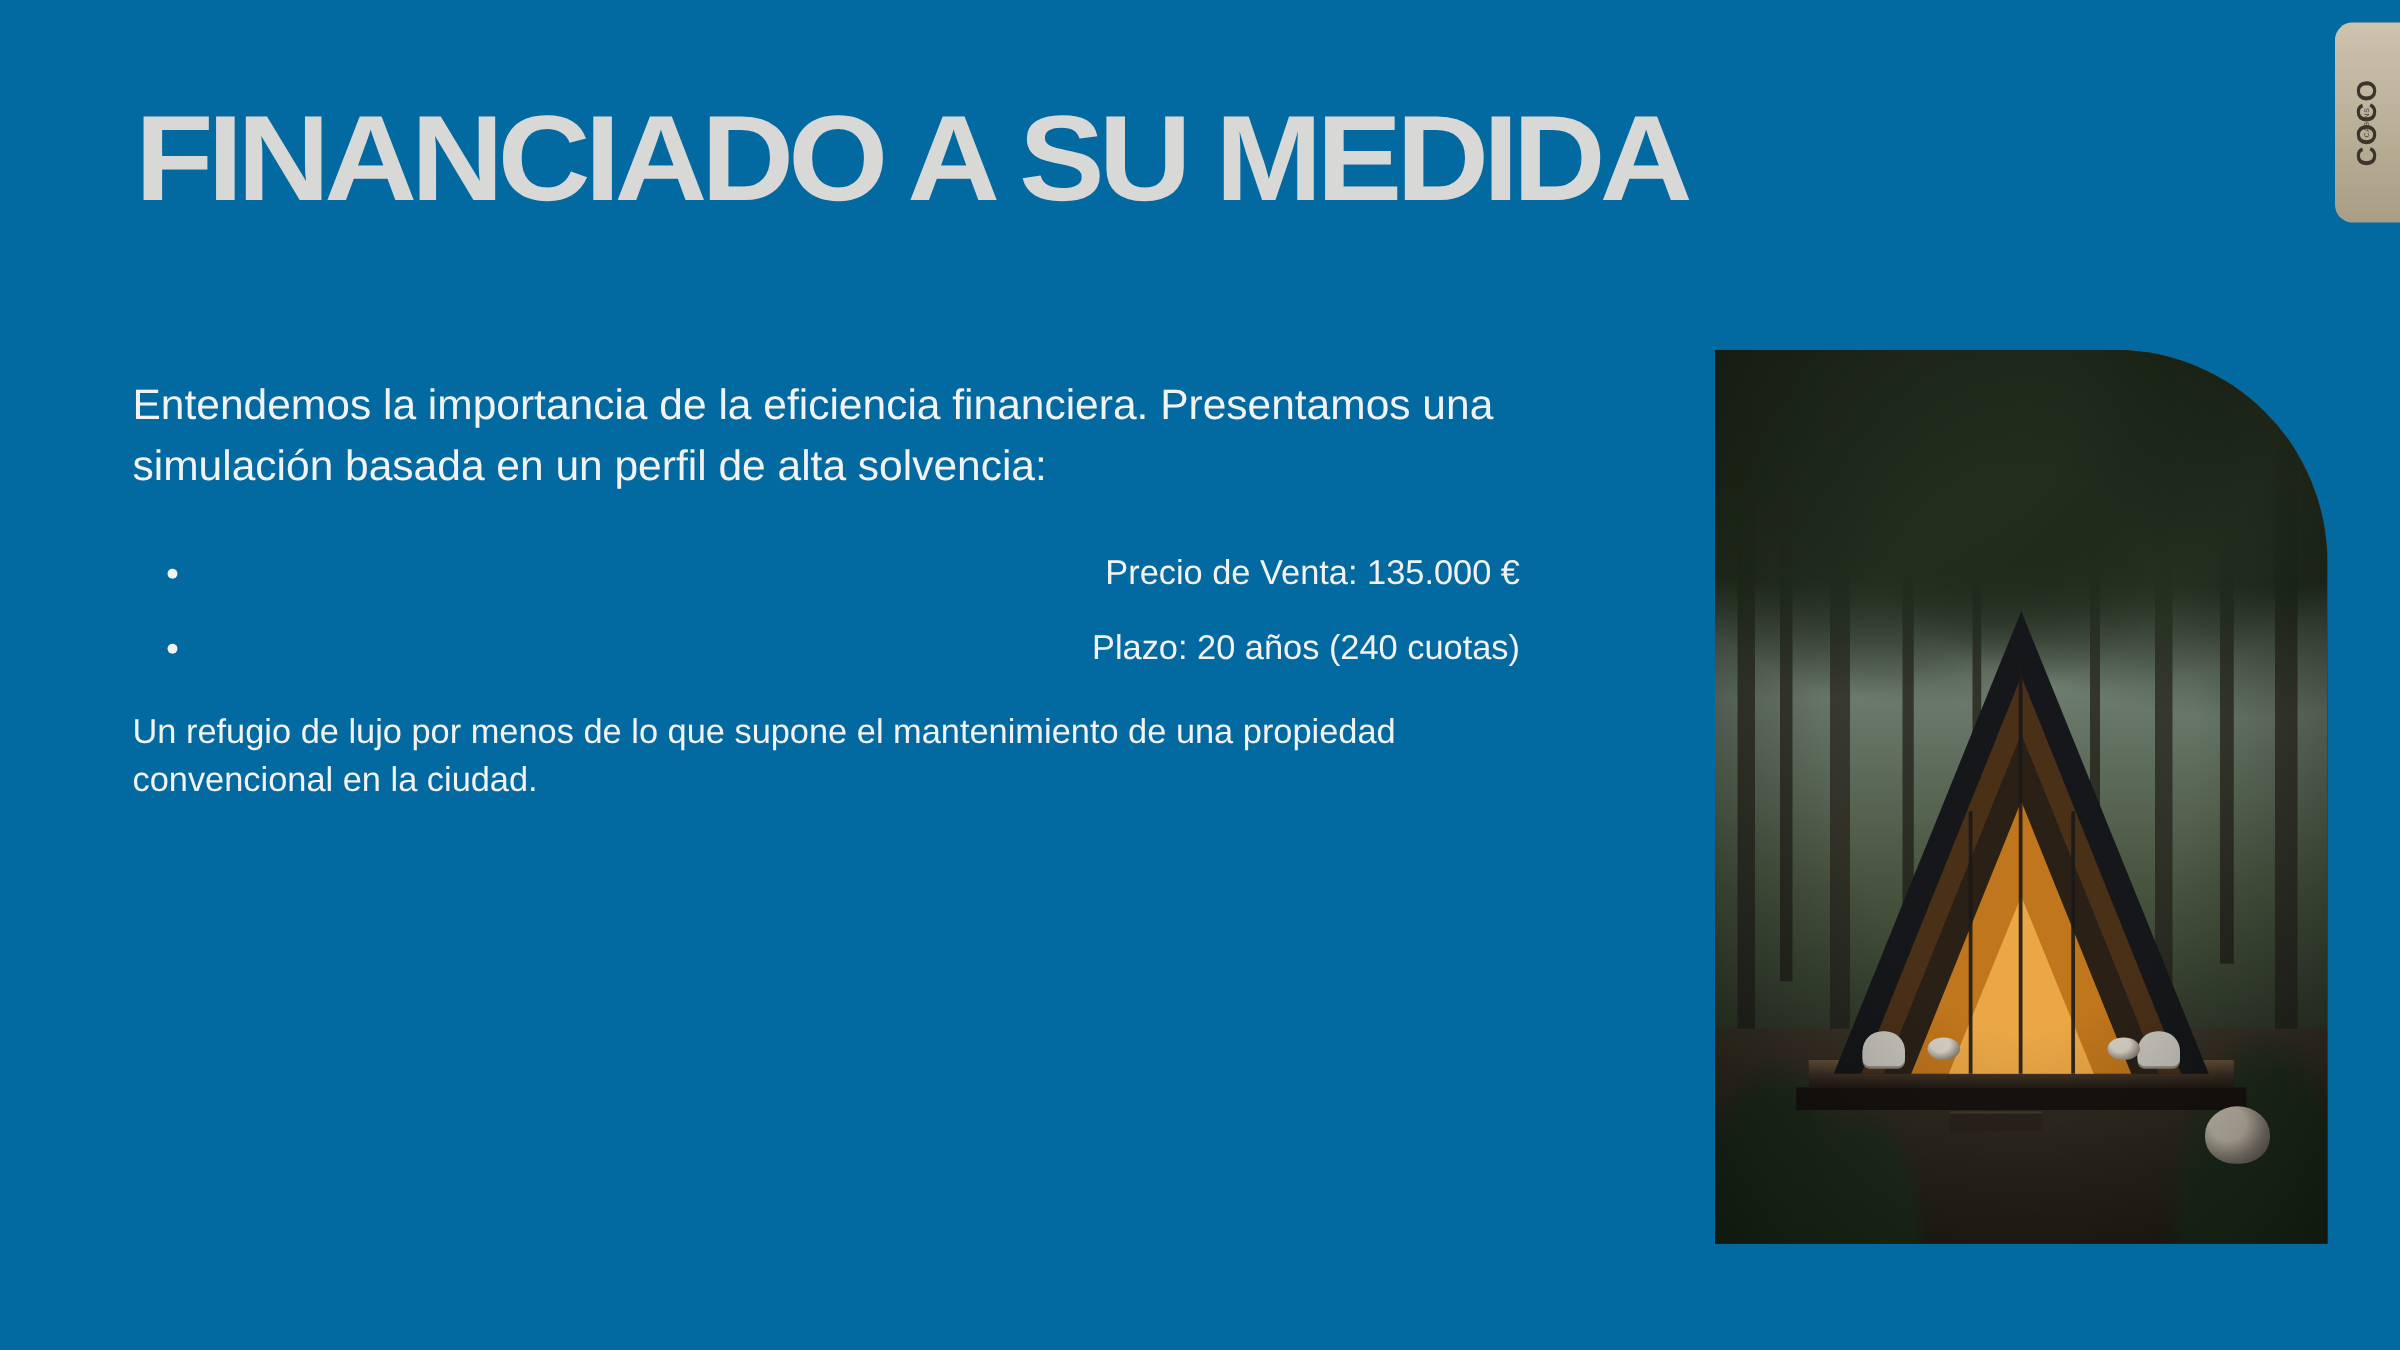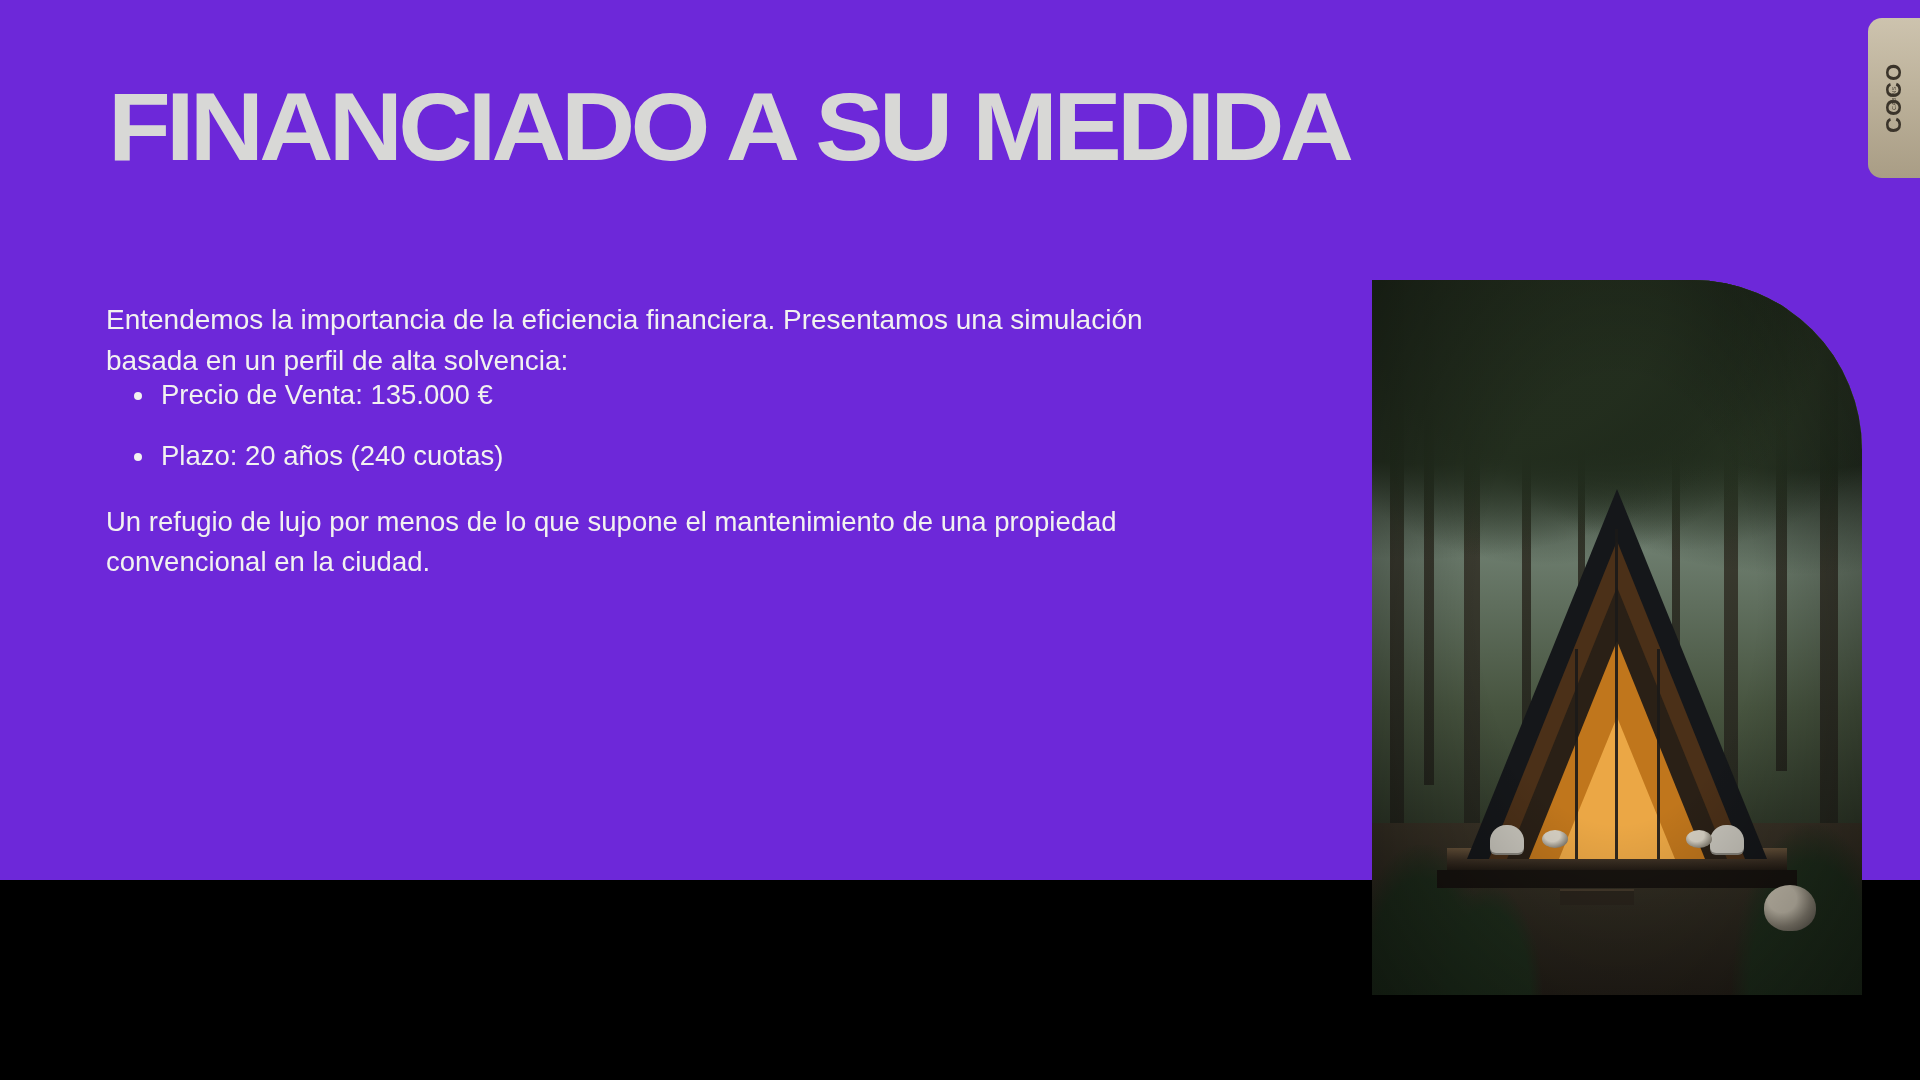--- a/index.html
+++ b/index.html
@@ -13,22 +13,22 @@
 
   body {
     font-family: "Liberation Sans", sans-serif;
     color: #ffffff;
     position: relative;
   }
 
   .slide {
     position: relative;
     width: 1920px;
-    height: 880px;
-    background: #6d28d9;
+    height: 1080px;
+    background: #0369a1;
   }
 
   
   .title {
     position: absolute;
     left: 108px;
     top: 78px;
     font-size: 97px;
     line-height: 1.0;
     font-weight: bold;
@@ -42,29 +42,31 @@
 
   
   .content {
     position: absolute;
     left: 106px;
     top: 300px;
     width: 1110px;
   }
 
   .intro {
-    font-size: 28px;
+    font-size: 34px;
     line-height: 1.45;
     color: #f2f2f0;
     font-weight: 400;
     max-width: 1100px;
   }
 
   .bullets {
+    margin-top: 45px;
     list-style: none;
+    text-align: right;
   }
 
   .bullets li {
     position: relative;
     font-size: 27.5px;
     line-height: 1.0;
     color: #f2f2f0;
     padding-left: 55px;
     margin-bottom: 33px;
   }

